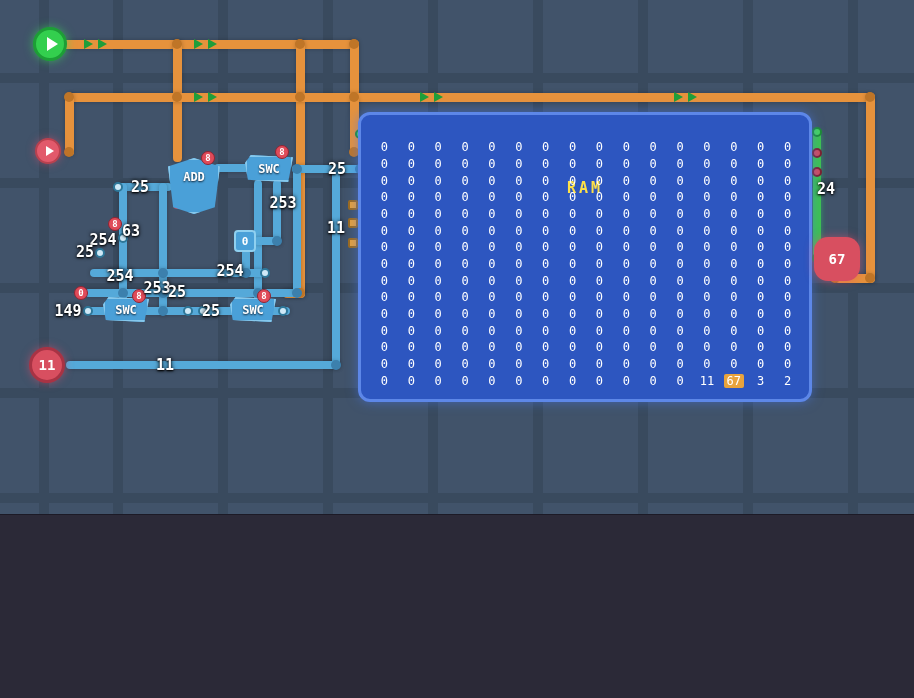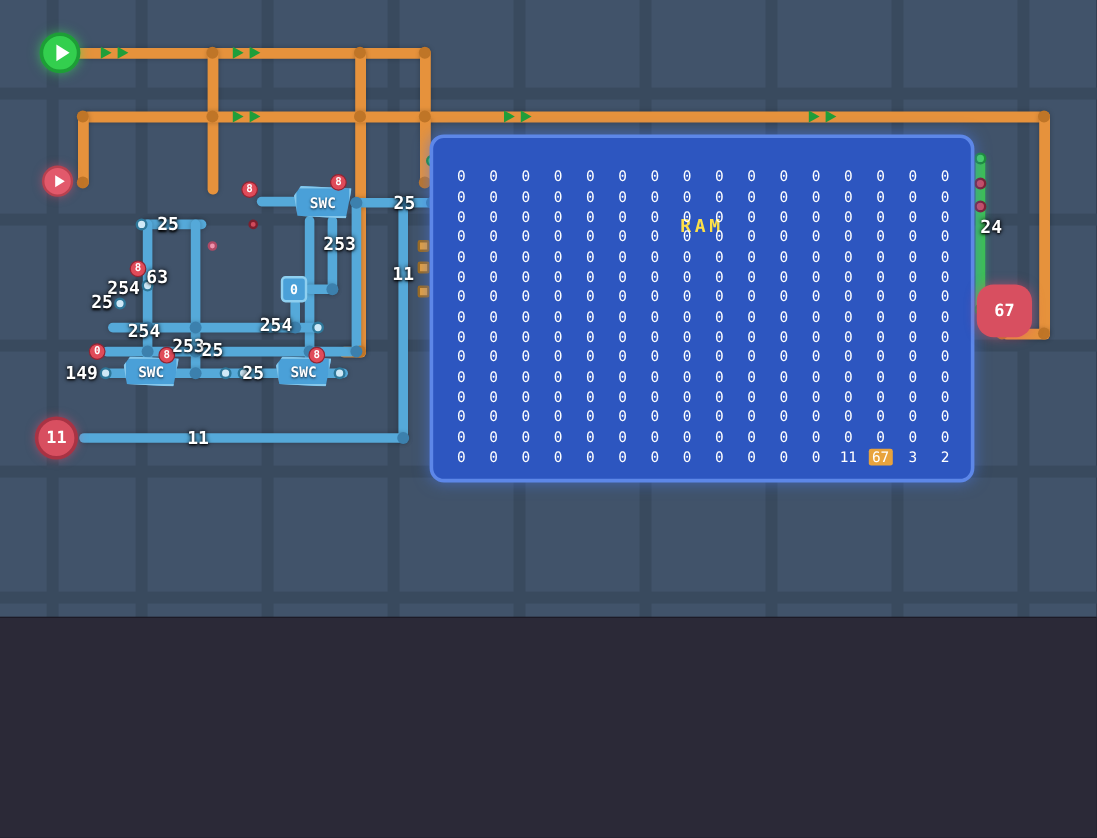--- a/index.html
+++ b/index.html
@@ -395,20 +395,23 @@
     <div class="arrow" style="left:98px;top:39px"></div>
     <div class="arrow" style="left:194px;top:39px"></div>
     <div class="arrow" style="left:208px;top:39px"></div>
     <div class="arrow" style="left:194px;top:92px"></div>
     <div class="arrow" style="left:208px;top:92px"></div>
     <div class="arrow" style="left:420px;top:92px"></div>
     <div class="arrow" style="left:434px;top:92px"></div>
     <div class="arrow" style="left:674px;top:92px"></div>
     <div class="arrow" style="left:688px;top:92px"></div>
 
+    <div class="comp comp-add" style="left:168px;top:158px;width:52px;height:56px">
+      <span>ADD</span>
+    </div>
     <div class="comp comp-swc" style="left:245px;top:155px;width:48px;height:27px">
       <span>SWC</span>
     </div>
     <div class="comp comp-swc" style="left:103px;top:297px;width:46px;height:25px">
       <span>SWC</span>
     </div>
     <div class="comp comp-swc" style="left:230px;top:297px;width:46px;height:25px">
       <span>SWC</span>
     </div>
     <div class="register" style="left:234px;top:230px">

